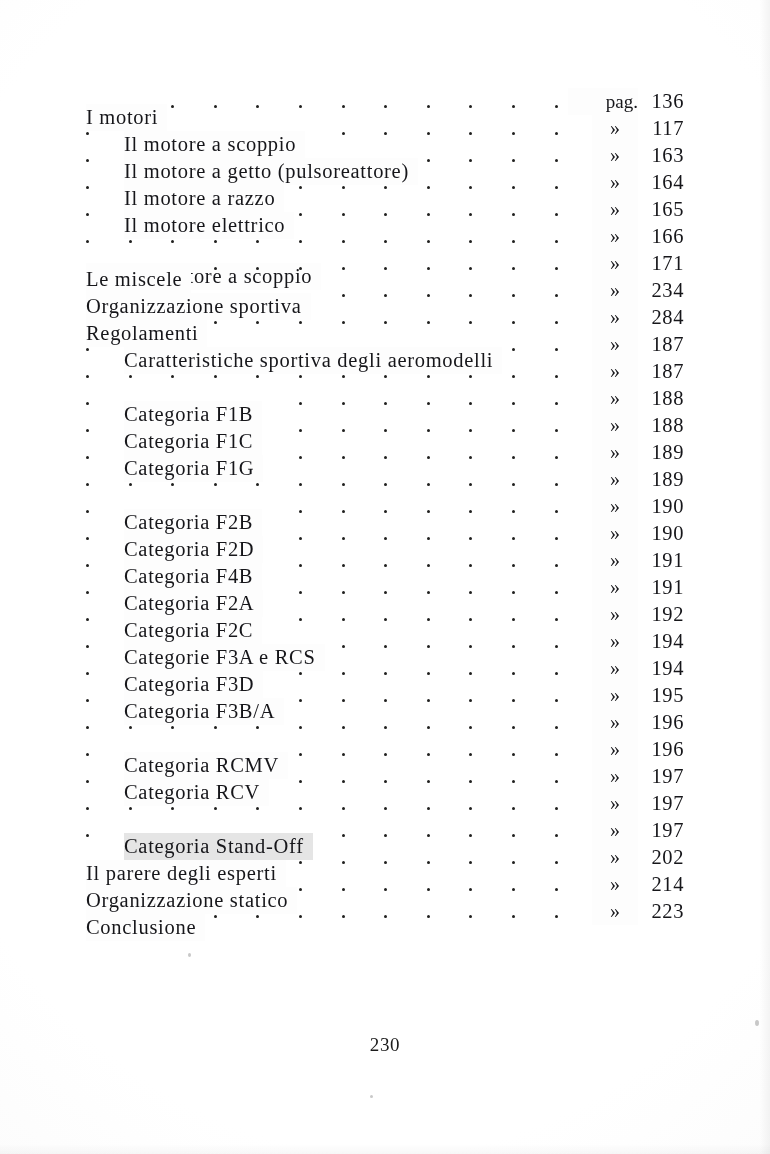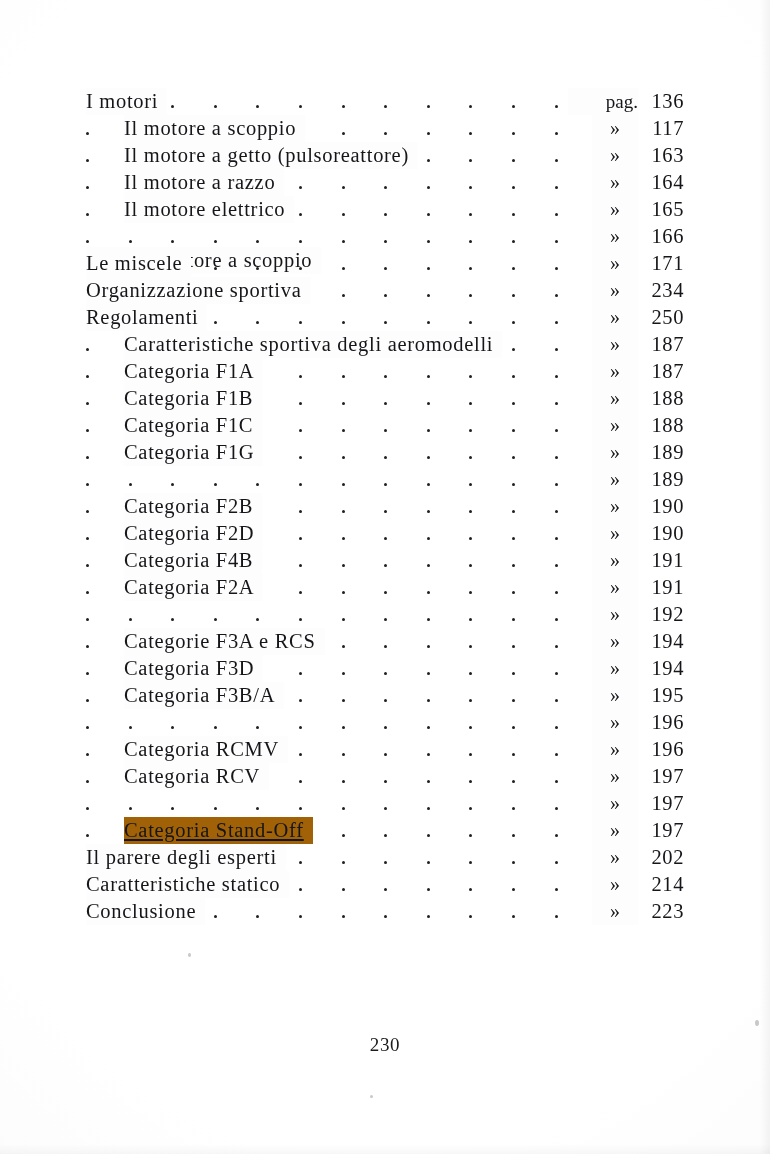--- a/index.html
+++ b/index.html
@@ -53,21 +53,21 @@
     position: relative;
     height: 27px;
     line-height: 27px;
     color: #1b1b1b;
     white-space: nowrap;
   }
 
   .toc-label {
     position: absolute;
     left: 0;
-    top: 0;
+    top: 16px;
     font-size: 20.5px;
     letter-spacing: 0.7px;
     color: #16161a;
   }
   .toc-row.indent .toc-label { left: 38px; }
 
   
   .leader {
     position: absolute;
     left: 0;
@@ -295,21 +295,21 @@
         <span class="dot" style="left: 213px;"></span>
         <span class="dot" style="left: 255.6px;"></span>
         <span class="dot" style="left: 298.2px;"></span>
         <span class="dot" style="left: 340.8px;"></span>
         <span class="dot" style="left: 383.4px;"></span>
         <span class="dot" style="left: 426px;"></span>
         <span class="dot" style="left: 468.6px;"></span>
       </div>
       <span class="toc-label" style="background: rgb(253, 253, 253); padding-right: 9px;">Regolamenti</span>
       <span class="toc-mark" style="background: rgb(253, 253, 253);">»</span>
-      <span class="toc-page">250</span>
+      <span class="toc-page">284</span>
     </div>
     <div class="toc-row indent">
       <div class="leader">
         <span class="dot" style="left: 0px;"></span>
         <span class="dot" style="left: 42.6px;"></span>
         <span class="dot" style="left: 85.2px;"></span>
         <span class="dot" style="left: 127.8px;"></span>
         <span class="dot" style="left: 170.4px;"></span>
         <span class="dot" style="left: 213px;"></span>
         <span class="dot" style="left: 255.6px;"></span>
@@ -331,21 +331,20 @@
         <span class="dot" style="left: 127.8px;"></span>
         <span class="dot" style="left: 170.4px;"></span>
         <span class="dot" style="left: 213px;"></span>
         <span class="dot" style="left: 255.6px;"></span>
         <span class="dot" style="left: 298.2px;"></span>
         <span class="dot" style="left: 340.8px;"></span>
         <span class="dot" style="left: 383.4px;"></span>
         <span class="dot" style="left: 426px;"></span>
         <span class="dot" style="left: 468.6px;"></span>
       </div>
-      <span class="toc-label" style="background: rgb(253, 253, 253); padding-right: 9px;">Categoria F1A</span>
       <span class="toc-mark" style="background: rgb(253, 253, 253);">»</span>
       <span class="toc-page">187</span>
     </div>
     <div class="toc-row indent">
       <div class="leader">
         <span class="dot" style="left: 0px;"></span>
         <span class="dot" style="left: 42.6px;"></span>
         <span class="dot" style="left: 85.2px;"></span>
         <span class="dot" style="left: 127.8px;"></span>
         <span class="dot" style="left: 170.4px;"></span>
@@ -501,20 +500,21 @@
         <span class="dot" style="left: 127.8px;"></span>
         <span class="dot" style="left: 170.4px;"></span>
         <span class="dot" style="left: 213px;"></span>
         <span class="dot" style="left: 255.6px;"></span>
         <span class="dot" style="left: 298.2px;"></span>
         <span class="dot" style="left: 340.8px;"></span>
         <span class="dot" style="left: 383.4px;"></span>
         <span class="dot" style="left: 426px;"></span>
         <span class="dot" style="left: 468.6px;"></span>
       </div>
+      <span class="toc-label" style="background: rgb(253, 253, 253); padding-right: 9px;">Categoria F2C</span>
       <span class="toc-mark" style="background: rgb(253, 253, 253);">»</span>
       <span class="toc-page">192</span>
     </div>
     <div class="toc-row indent">
       <div class="leader">
         <span class="dot" style="left: 0px;"></span>
         <span class="dot" style="left: 42.6px;"></span>
         <span class="dot" style="left: 85.2px;"></span>
         <span class="dot" style="left: 127.8px;"></span>
         <span class="dot" style="left: 170.4px;"></span>
@@ -650,21 +650,21 @@
         <span class="dot" style="left: 127.8px;"></span>
         <span class="dot" style="left: 170.4px;"></span>
         <span class="dot" style="left: 213px;"></span>
         <span class="dot" style="left: 255.6px;"></span>
         <span class="dot" style="left: 298.2px;"></span>
         <span class="dot" style="left: 340.8px;"></span>
         <span class="dot" style="left: 383.4px;"></span>
         <span class="dot" style="left: 426px;"></span>
         <span class="dot" style="left: 468.6px;"></span>
       </div>
-      <span class="toc-label" style="background: #a16207; padding-right: 9px; text-decoration: underline;">Categoria Stand-Off</span>
+      <span class="toc-label" style="background: #e5e5e5; padding-right: 9px;">Categoria Stand-Off</span>
       <span class="toc-mark" style="background: rgb(253, 253, 253);">»</span>
       <span class="toc-page">197</span>
     </div>
     <div class="toc-row">
       <div class="leader">
         <span class="dot" style="left: 0px;"></span>
         <span class="dot" style="left: 42.6px;"></span>
         <span class="dot" style="left: 85.2px;"></span>
         <span class="dot" style="left: 127.8px;"></span>
         <span class="dot" style="left: 170.4px;"></span>
@@ -688,21 +688,21 @@
         <span class="dot" style="left: 127.8px;"></span>
         <span class="dot" style="left: 170.4px;"></span>
         <span class="dot" style="left: 213px;"></span>
         <span class="dot" style="left: 255.6px;"></span>
         <span class="dot" style="left: 298.2px;"></span>
         <span class="dot" style="left: 340.8px;"></span>
         <span class="dot" style="left: 383.4px;"></span>
         <span class="dot" style="left: 426px;"></span>
         <span class="dot" style="left: 468.6px;"></span>
       </div>
-      <span class="toc-label" style="background: rgb(253, 253, 253); padding-right: 9px;">Caratteristiche statico</span>
+      <span class="toc-label" style="background: rgb(253, 253, 253); padding-right: 9px;">Organizzazione statico</span>
       <span class="toc-mark" style="background: rgb(253, 253, 253);">»</span>
       <span class="toc-page">214</span>
     </div>
     <div class="toc-row">
       <div class="leader">
         <span class="dot" style="left: 0px;"></span>
         <span class="dot" style="left: 42.6px;"></span>
         <span class="dot" style="left: 85.2px;"></span>
         <span class="dot" style="left: 127.8px;"></span>
         <span class="dot" style="left: 170.4px;"></span>

